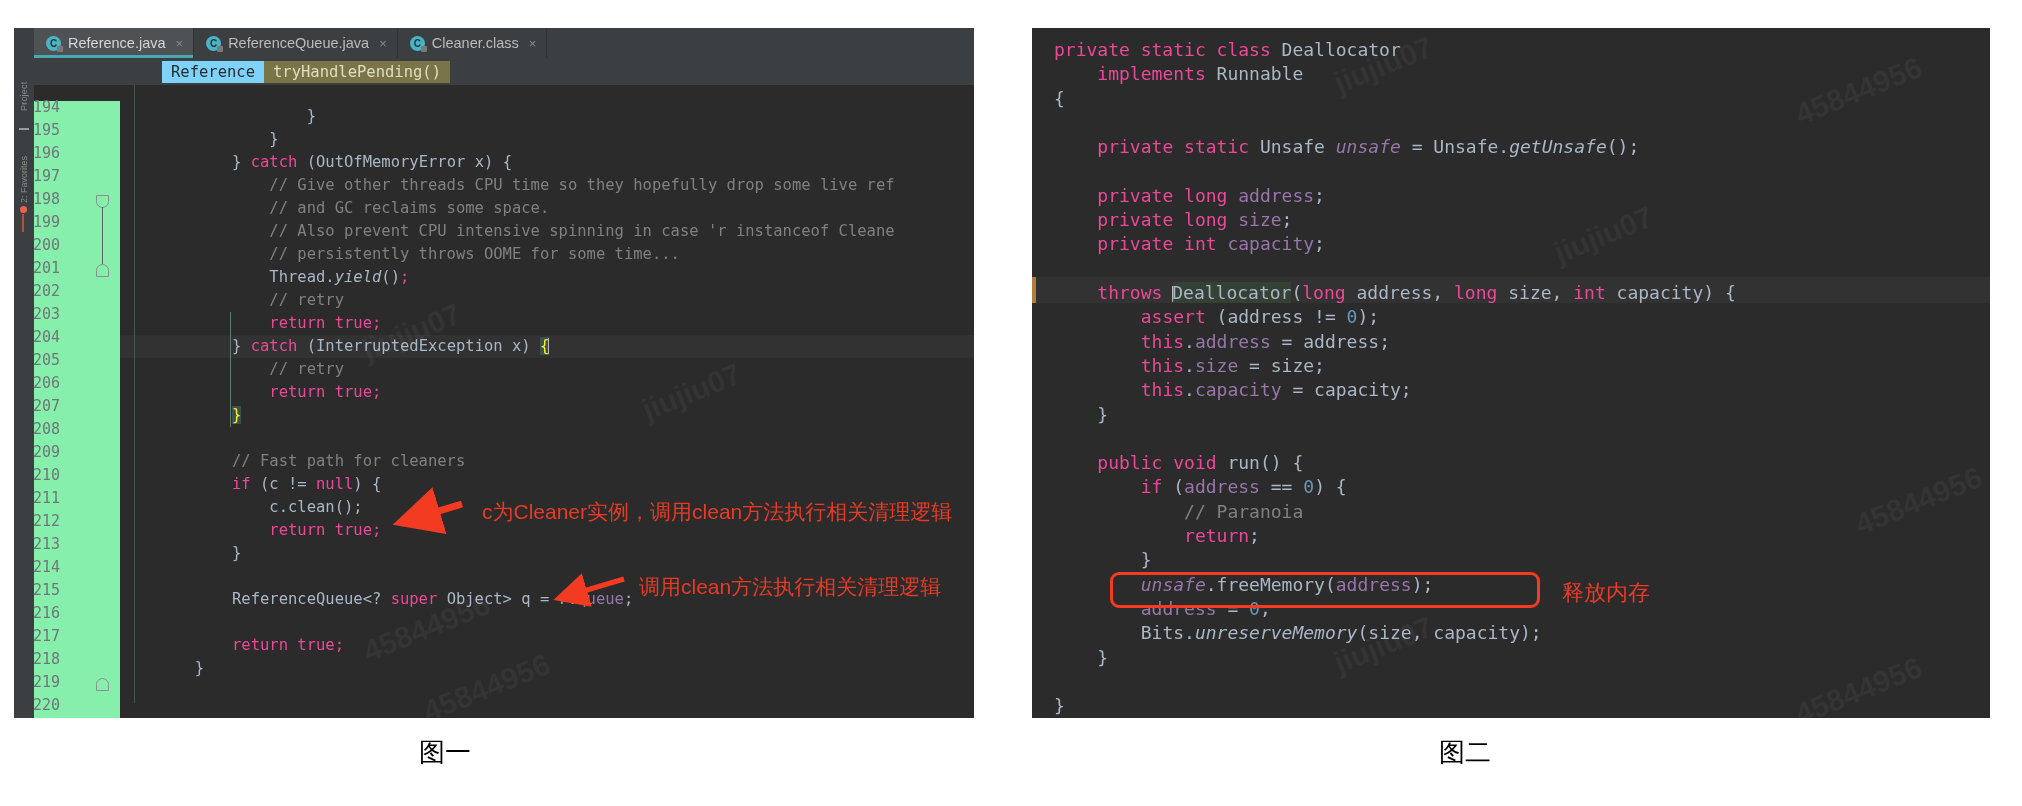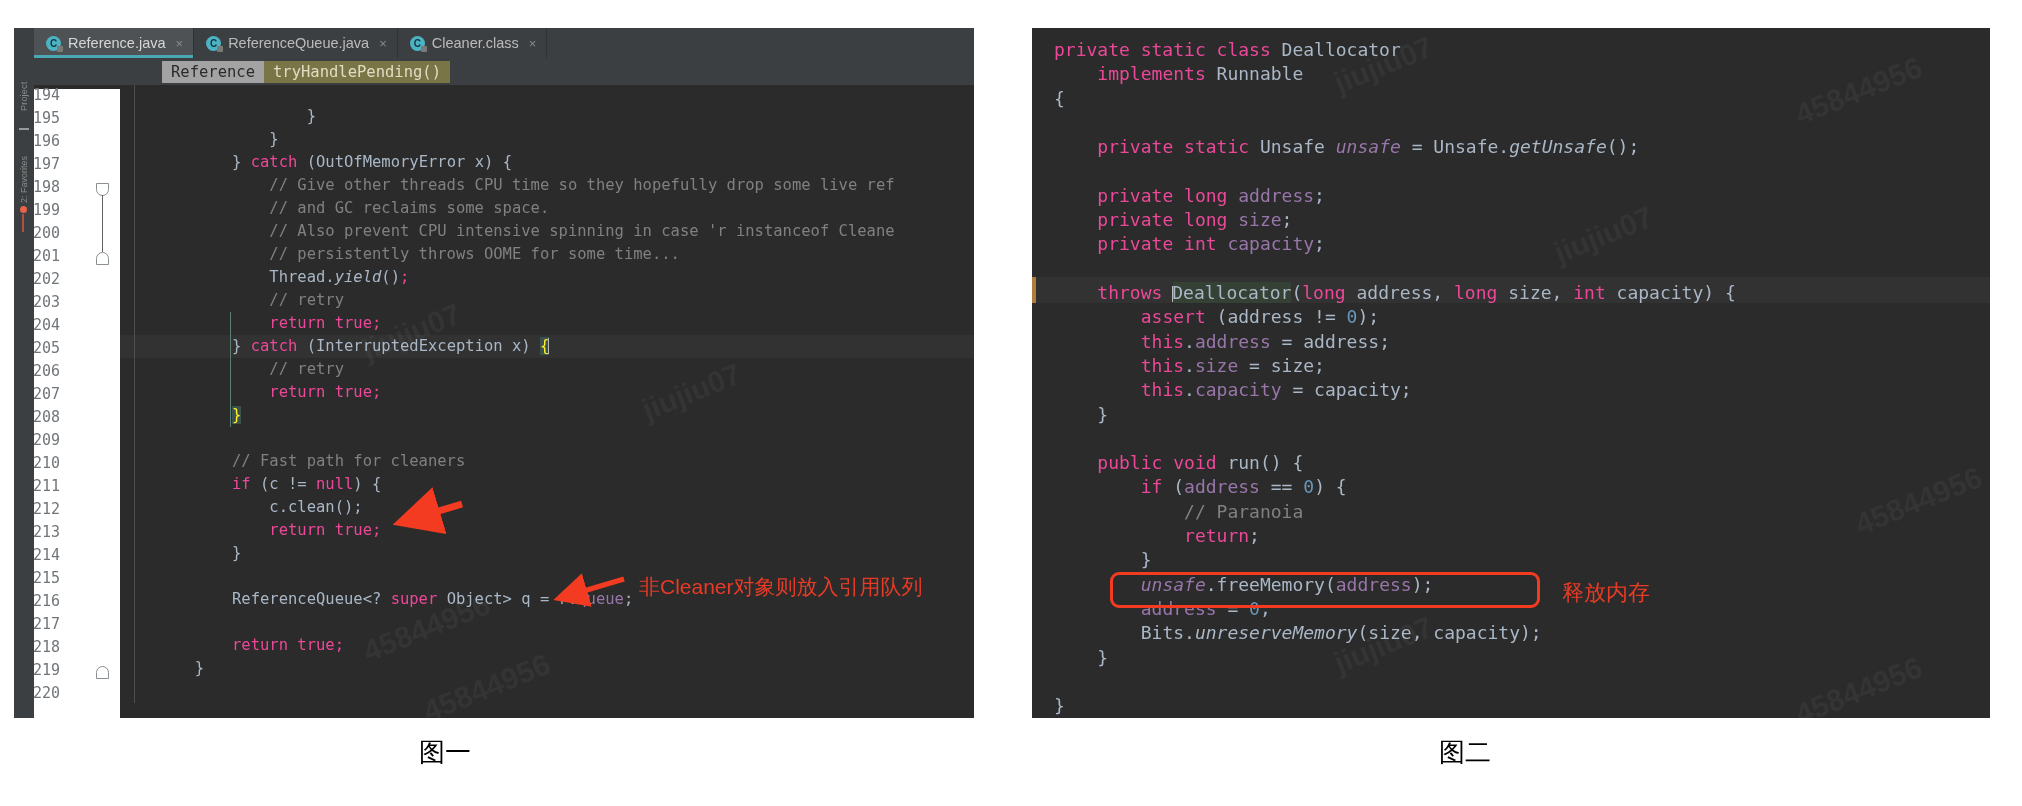--- a/index.html
+++ b/index.html
@@ -165,38 +165,38 @@
     align-items: center;
     padding-left: 128px;
     box-sizing: border-box;
   }
   .crumb {
     font-family: "DejaVu Sans Mono", monospace;
     font-size: 15.5px;
     padding: 2px 9px;
     color: #c8c8c8;
   }
-  .crumb.sel1 { background: #a3a3a3; color: #2b2b2b; }
+  .crumb.sel1 { background: #7dd3fc; color: #2b2b2b; }
   .crumb.sel2 { background: #7a7547; color: #e0dcc2; }
 
   
   #editor {
     position: absolute;
     left: 20px;
     top: 57px;
     right: 0;
     bottom: 0;
     background: #2b2b2b;
     overflow: hidden;
   }
   #gutter {
     position: absolute;
-    left: 0; top: 4px; bottom: 0;
+    left: 0; top: 16px; bottom: 0;
     width: 86px;
-    background: #ffffff;
+    background: #86efac;
   }
   .ln {
     position: absolute;
     right: 60px;
     font-family: "DejaVu Sans Mono", monospace;
     font-size: 15px;
     color: #707679;
     text-align: right;
     width: 40px;
   }
@@ -451,21 +451,22 @@
 
   <svg class="arrows" width="960" height="690">
     <defs>
       <marker id="ah1" markerWidth="7" markerHeight="7" refX="5.6" refY="3.5" orient="auto">
         <polygon points="0,0 7,3.5 0,7" fill="#f23b21"></polygon>
       </marker>
     </defs>
     <line x1="448" y1="476" x2="388" y2="494" stroke="#f23b21" stroke-width="7" marker-end="url(#ah1)"></line>
     <line x1="610" y1="551" x2="546" y2="570" stroke="#f23b21" stroke-width="5" marker-end="url(#ah1)"></line>
   </svg>
-  <div class="ann-text" style="left:625px; top:545px; font-size:21px;">非Cleaner对象则放入引用队列</div>
+  <div class="ann-text" style="left:468px; top:470px; font-size:21px;">c为Cleaner实例，调用clean方法执行相关清理逻辑</div>
+  <div class="ann-text" style="left:625px; top:545px; font-size:21px;">调用clean方法执行相关清理逻辑</div>
 </div>
 
 <div class="caption" style="left:345px; top:735px; width:200px;">图一</div>
 
 <div id="fig2-panel">
   <div id="codearea2">
       <div class="hl-row2" style="top: 249px;"></div>
       <div class="mod-stripe" style="top: 249px;"></div>
       <div class="codeline2" style="top: 10px;"><span class="kw">private static class </span><span class="txt">Deallocator</span></div>
       <div class="codeline2" style="top: 34.3px;">    <span class="kw">implements </span><span class="txt">Runnable</span></div>

